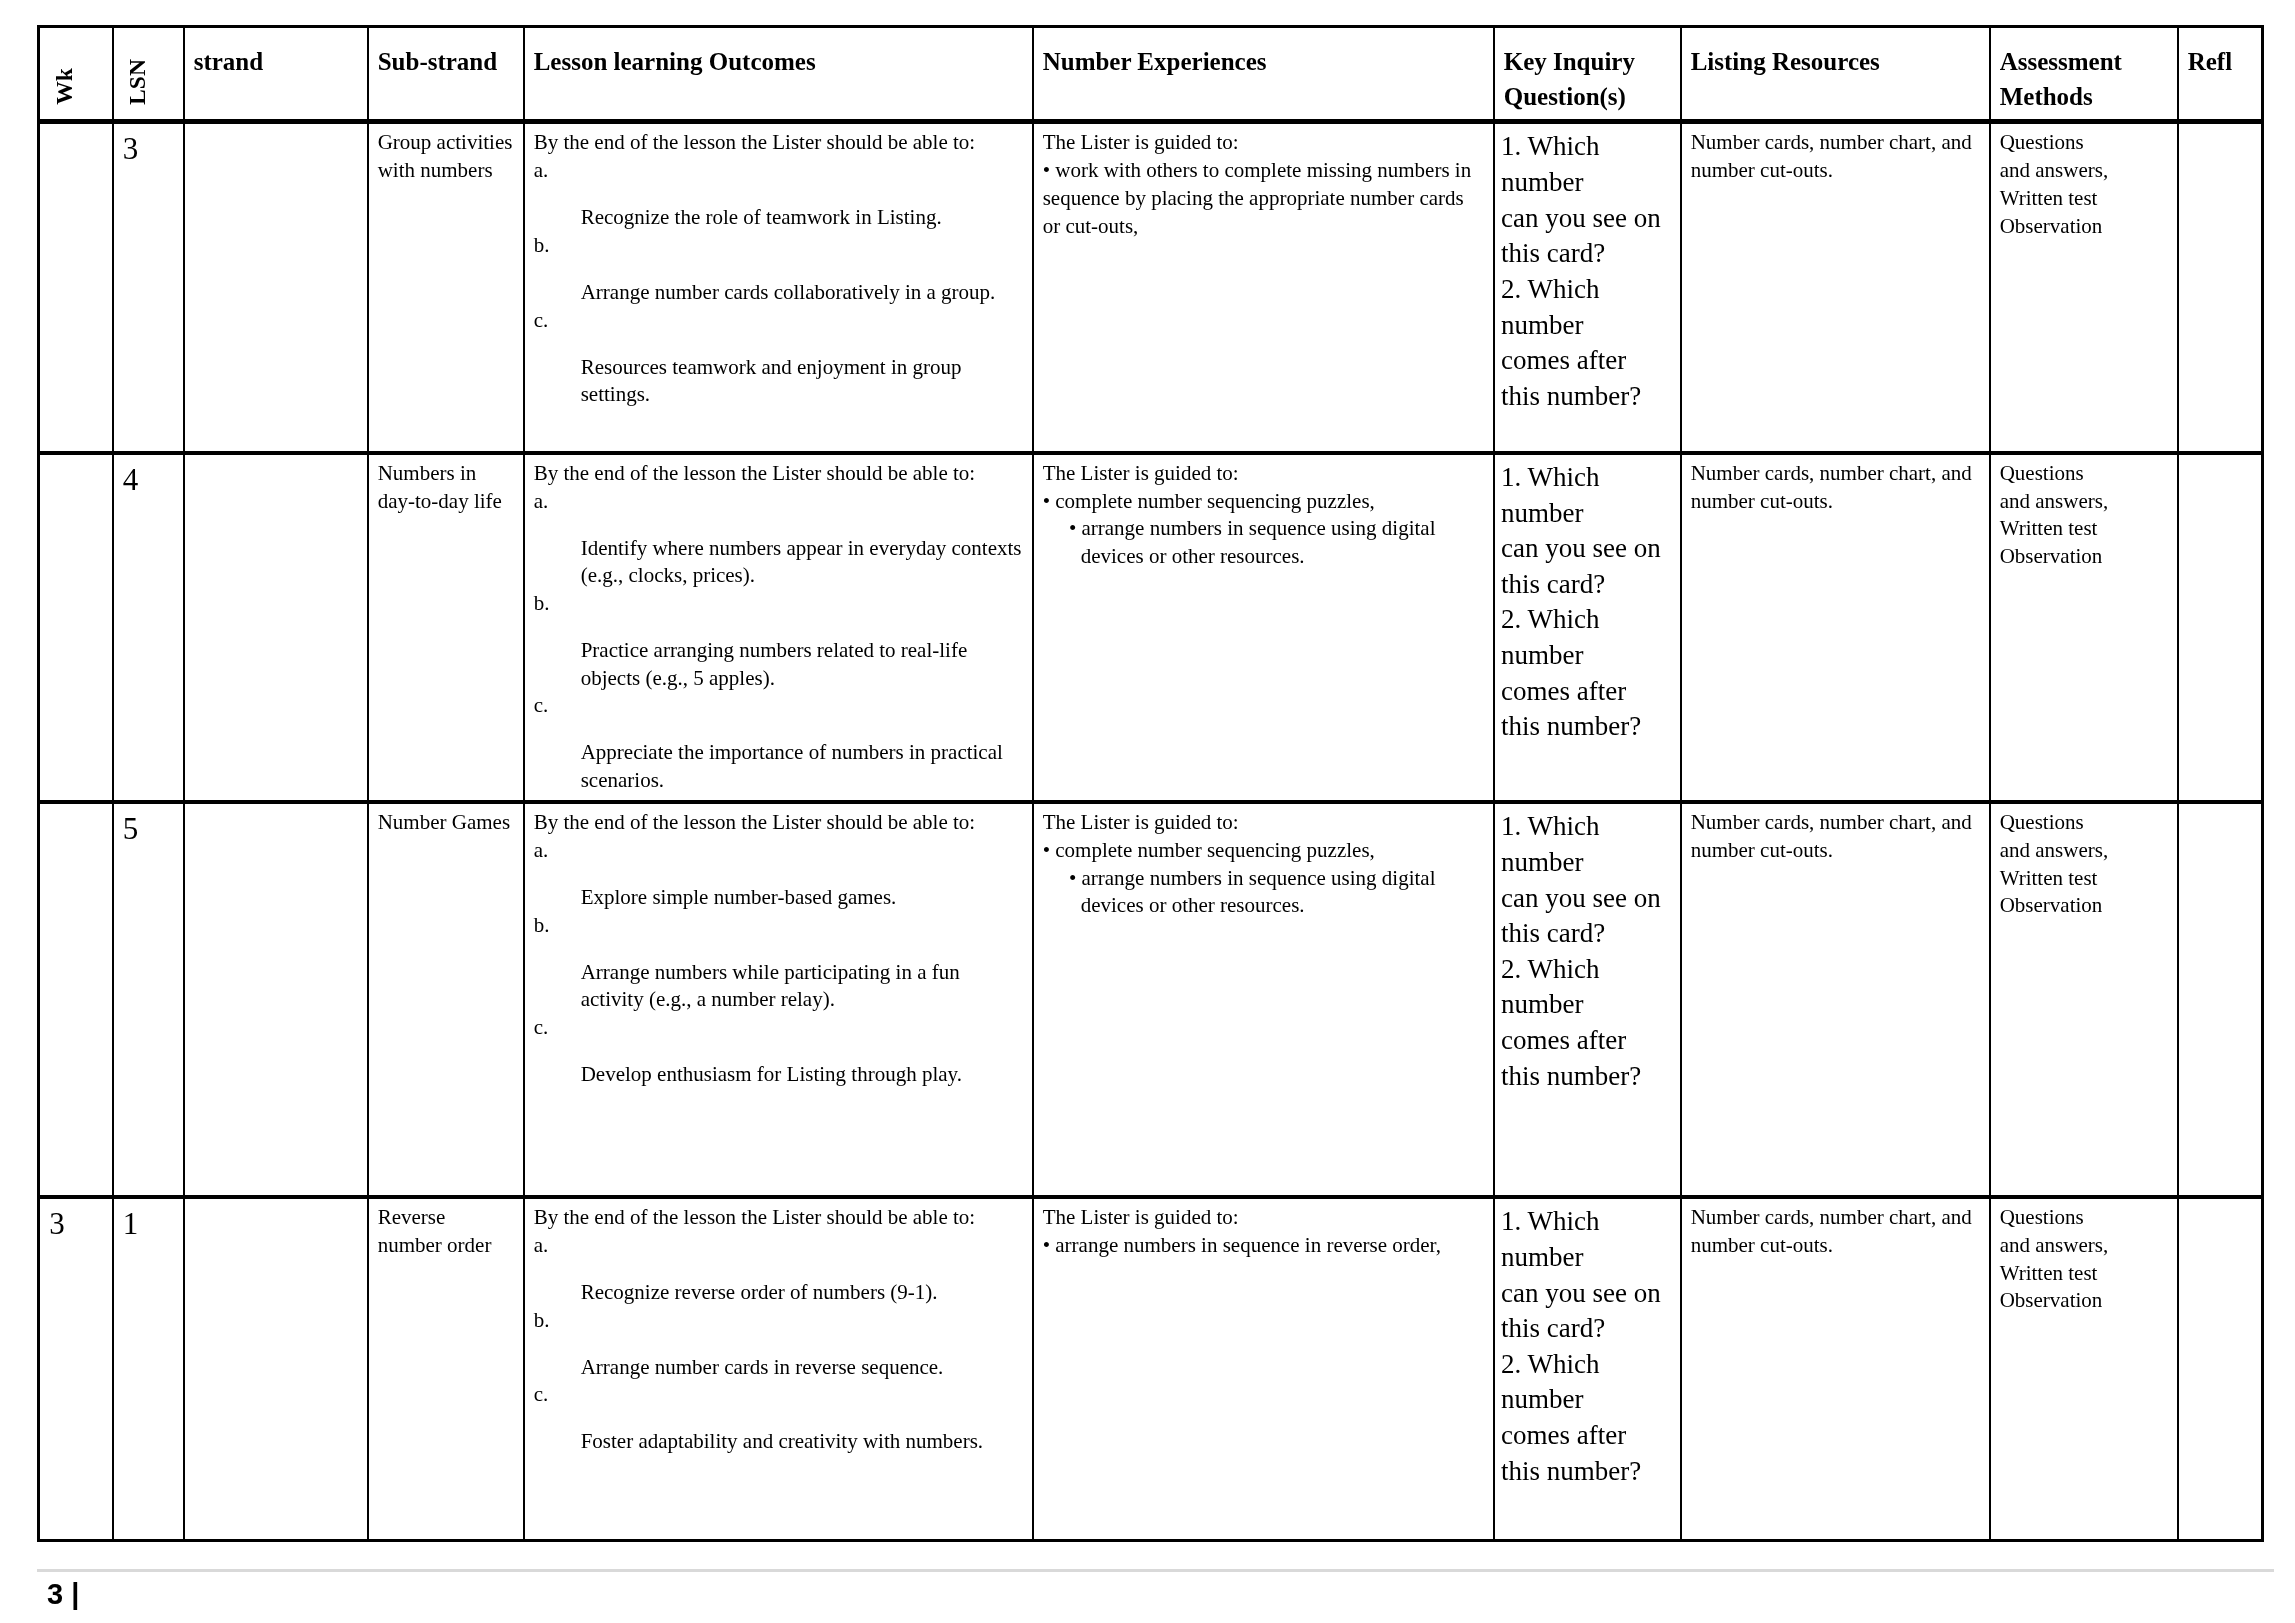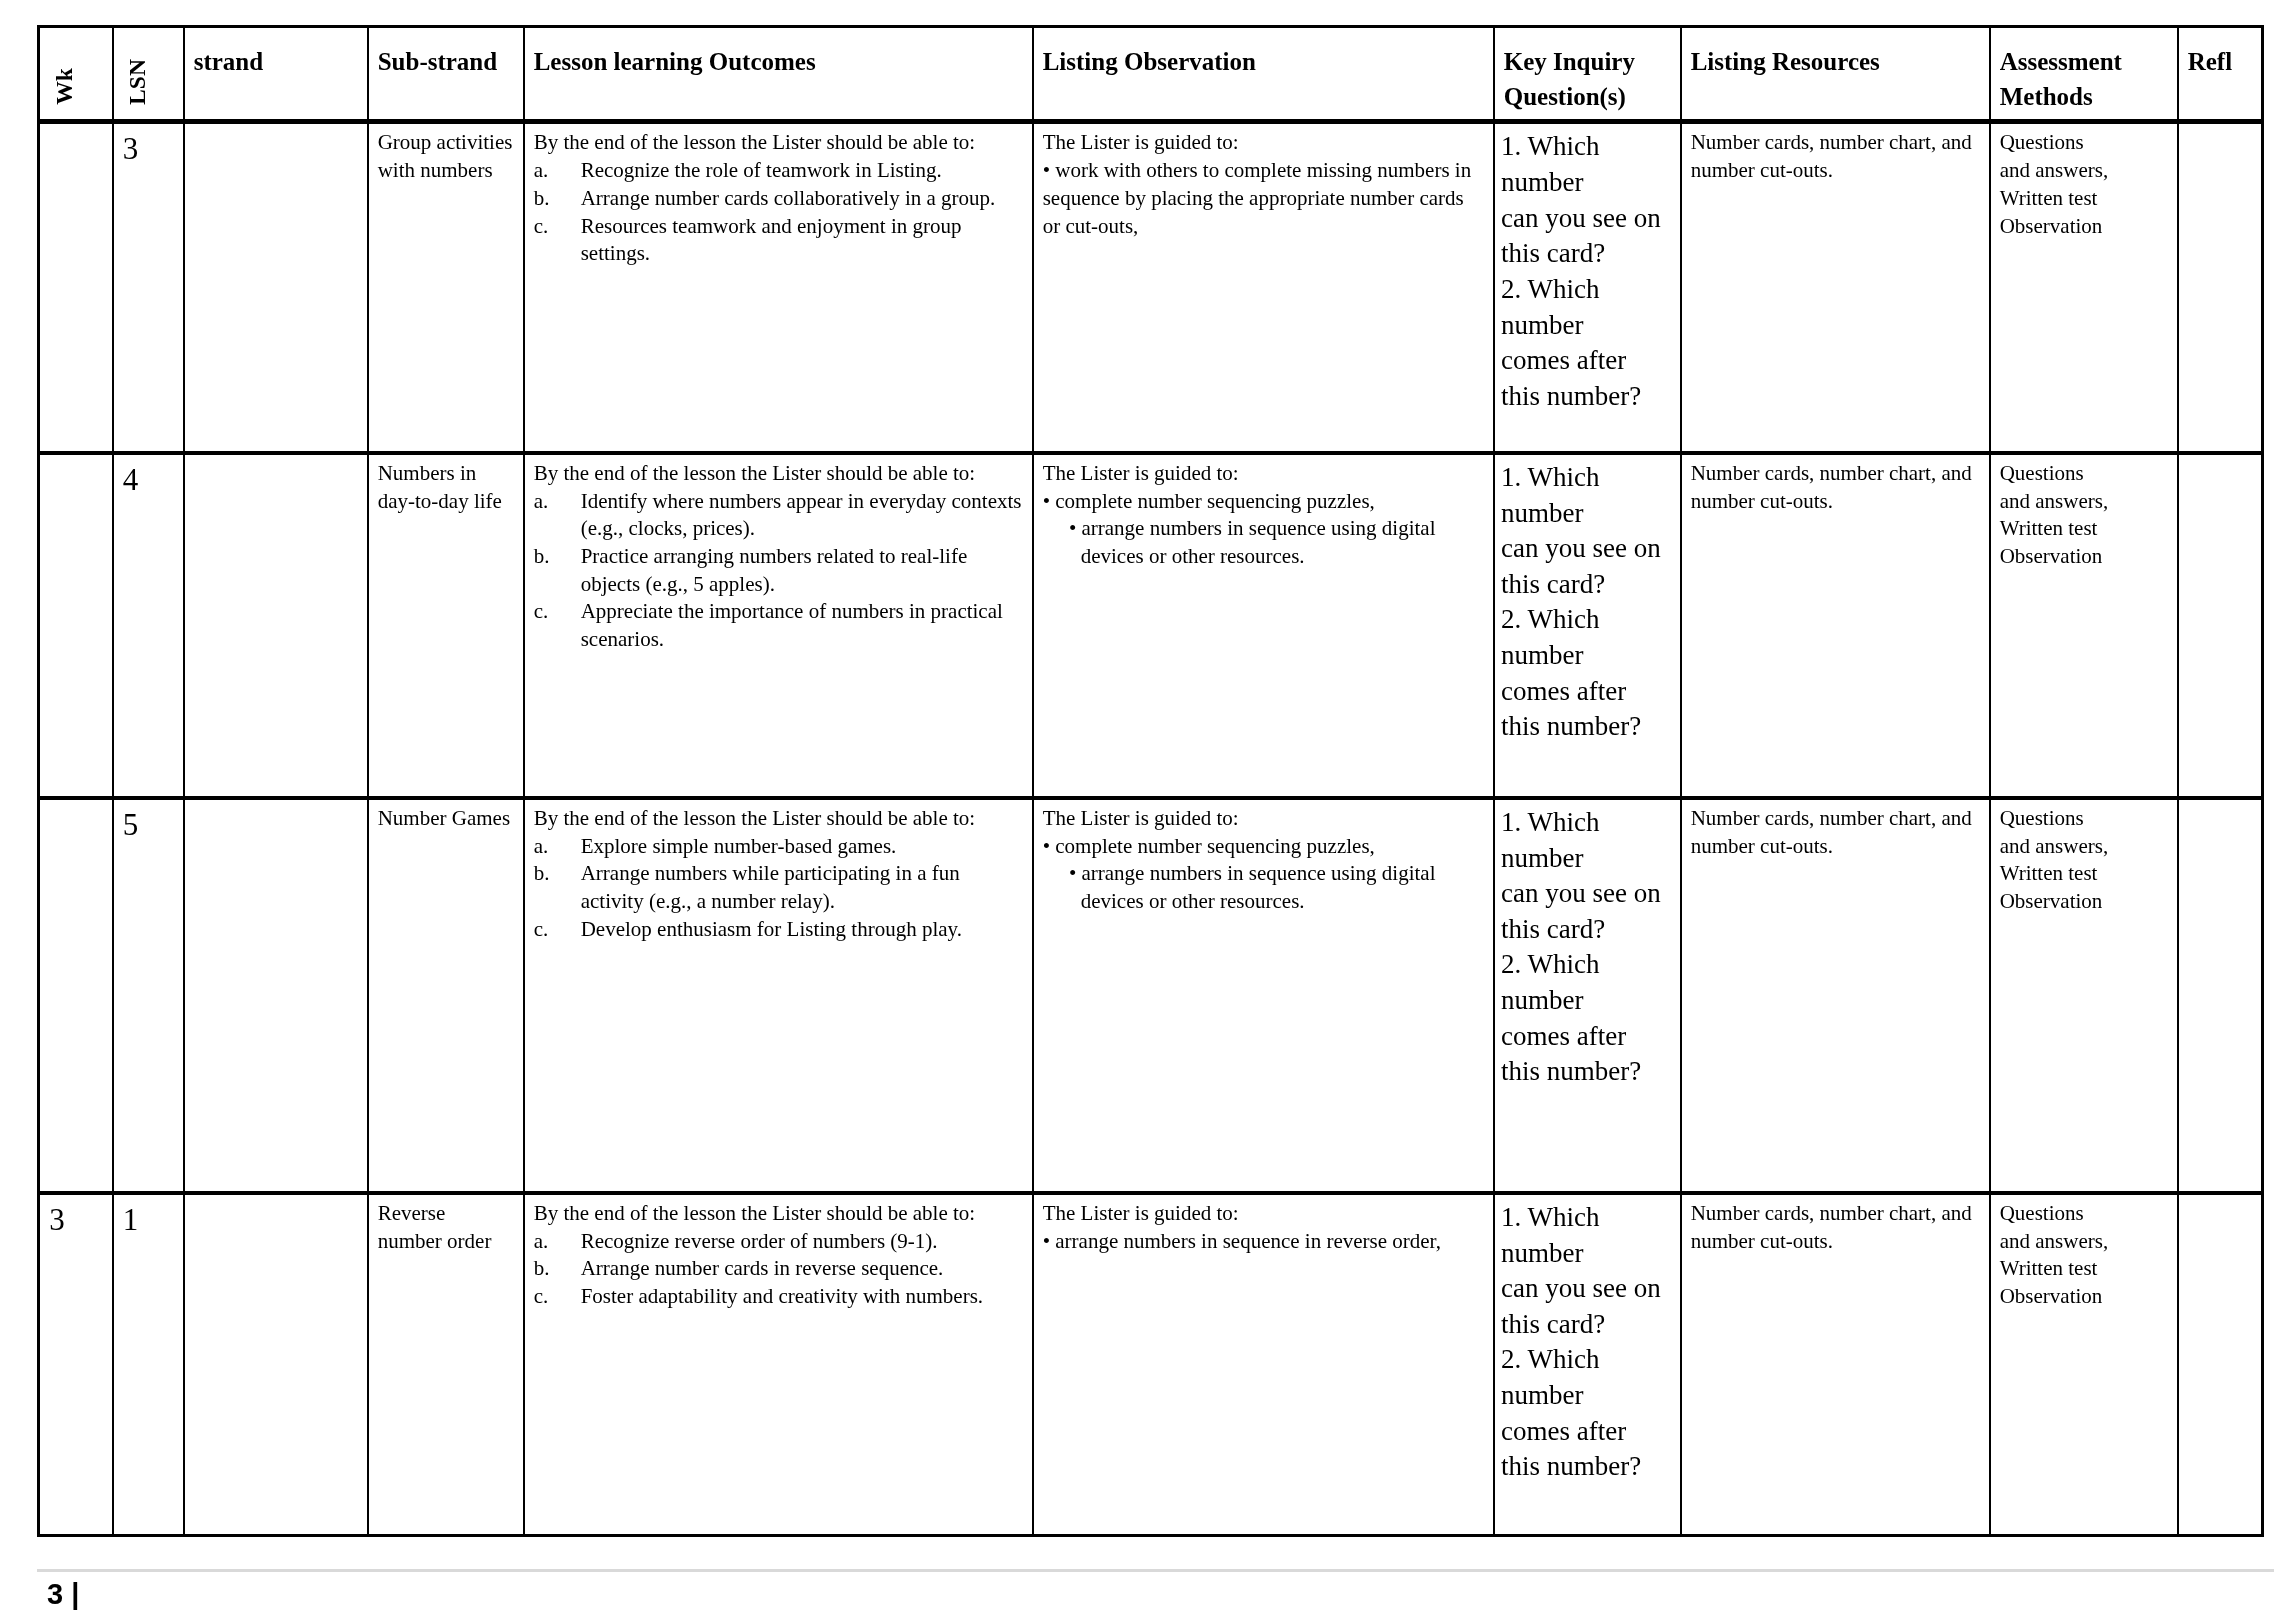--- a/index.html
+++ b/index.html
@@ -38,21 +38,21 @@
     display: inline-block;
     font-size: 23.6px; font-weight: bold;
   }
   tbody td { font-size: 21px; line-height: 1.32; }
   tbody td.kiq { font-size: 27px; padding: 5.2px 6.5px; }
   tbody tr > td { border-top: 4.6px solid #000; }
   td.num { font-size: 31px; }
 
   .oc { display: flex; }
   .oc .m { flex: 0 0 47px; }
-  .oc .t { flex: 1 1 auto; }
+  .oc .t { flex: 1 1 auto; margin-top: 47px; }
   .b2 { padding-left: 38px; text-indent: -11.8px; }
   .pl { white-space: pre-line; }
 
   .footer-rule {
     position: absolute; left: 37px; width: 2237px; top: 1569px;
     border-top: 3.9px solid #d9d9d9;
   }
   .footer-text {
     position: absolute; left: 47px; top: 1578px;
     font-family: "Liberation Sans", sans-serif;
@@ -78,21 +78,21 @@
         <col style="width:85px">
     </colgroup>
 
     <thead>
       <tr>
         <th class="vh"><span class="vert">Wk</span></th>
         <th class="vh"><span class="vert">LSN</span></th>
         <th>strand</th>
         <th>Sub-strand</th>
         <th>Lesson learning Outcomes</th>
-        <th>Listing Observation</th>
+        <th>Number Experiences</th>
         <th>Key Inquiry Question(s)</th>
         <th>Listing Resources</th>
         <th>Assessment Methods</th>
         <th>Refl</th>
       </tr>
     </thead>
 
     <tbody>
 
       <tr style="height:331px">

